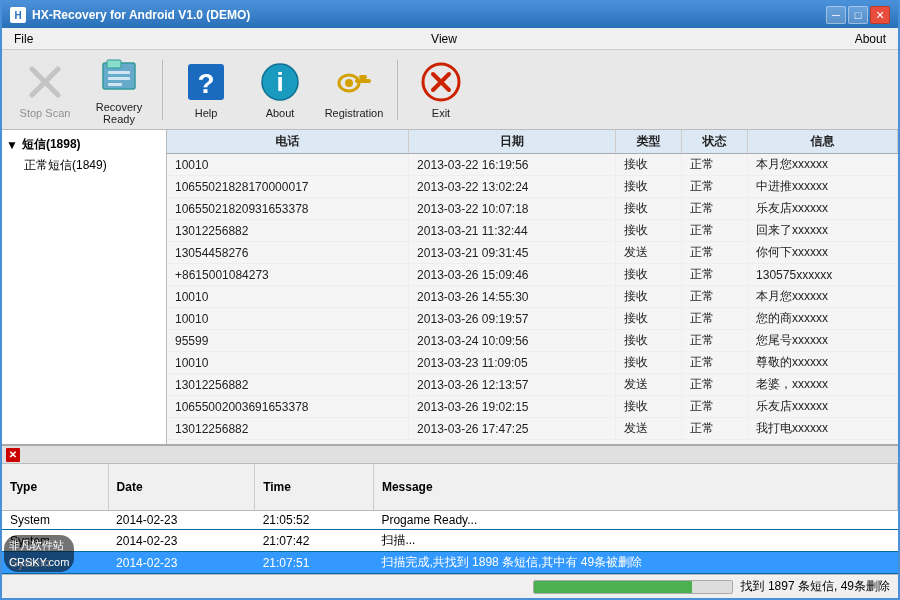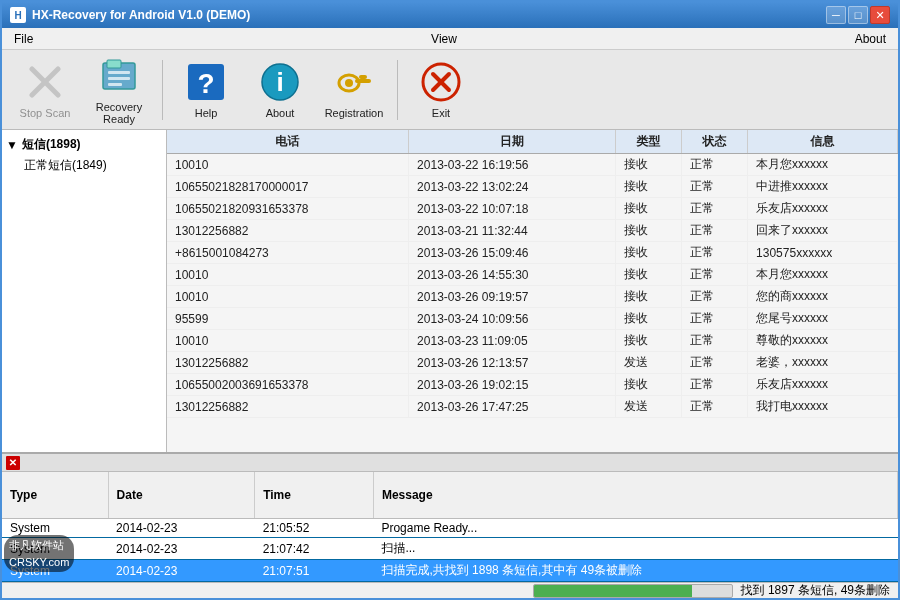--- a/index.html
+++ b/index.html
@@ -175,21 +175,21 @@
       text-align: left;
       font-weight: bold;
       position: sticky;
       top: 0;
     }
     .log-table td { border-bottom: 1px solid #0369a1; padding: 2px 8px; }
     .log-row-highlight td { background: #3399ff; color: white; }
 
     
     .status-bar {
-      height: 16px;
+      height: 24px;
       background: #f0f0f0;
       border-top: 1px solid #bbb;
       display: flex;
       align-items: center;
       padding: 0 8px;
       font-size: 12px;
       flex-shrink: 0;
       justify-content: flex-end;
       gap: 8px;
     }
@@ -356,20 +356,27 @@
                 <td>接收</td>
                 <td>正常</td>
                 <td>乐友店xxxxxx</td>
               </tr>
               <tr>
                 <td>13012256882</td>
                 <td>2013-03-21 11:32:44</td>
                 <td>接收</td>
                 <td>正常</td>
                 <td>回来了xxxxxx</td>
+              </tr>
+              <tr>
+                <td>13054458276</td>
+                <td>2013-03-21 09:31:45</td>
+                <td>发送</td>
+                <td>正常</td>
+                <td>你何下xxxxxx</td>
               </tr>
               <tr>
                 <td>+8615001084273</td>
                 <td>2013-03-26 15:09:46</td>
                 <td>接收</td>
                 <td>正常</td>
                 <td>130575xxxxxx</td>
               </tr>
               <tr>
                 <td>10010</td>

